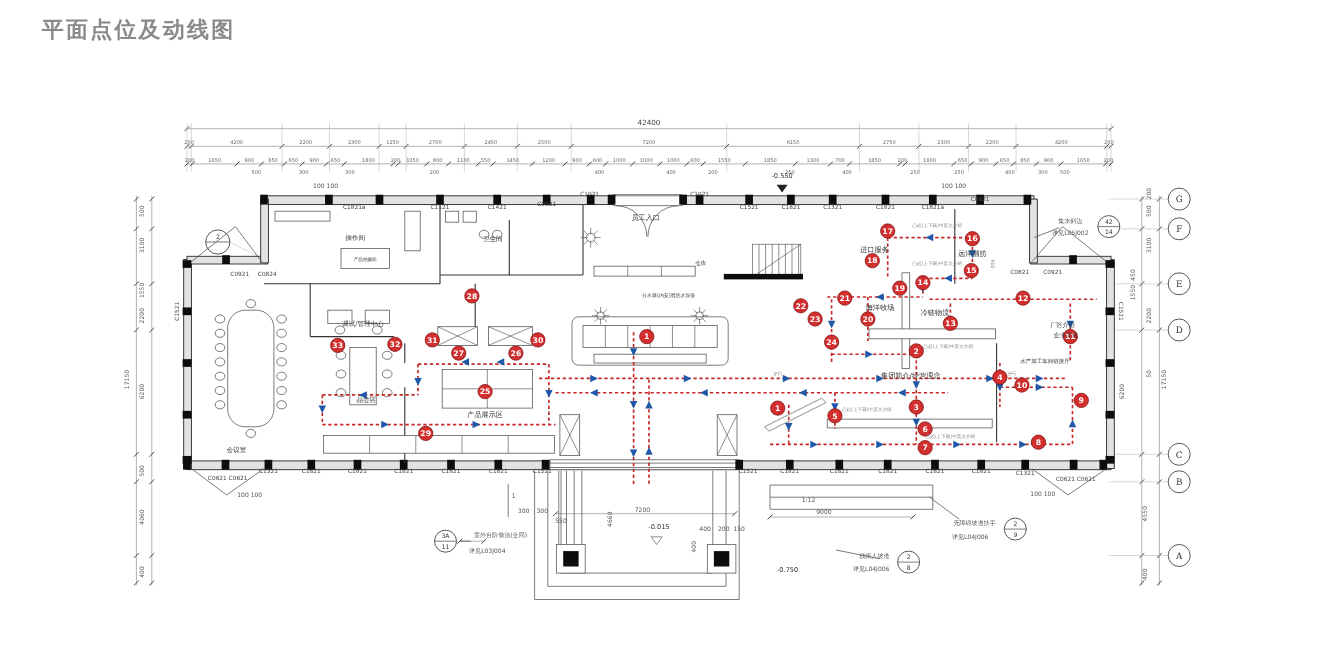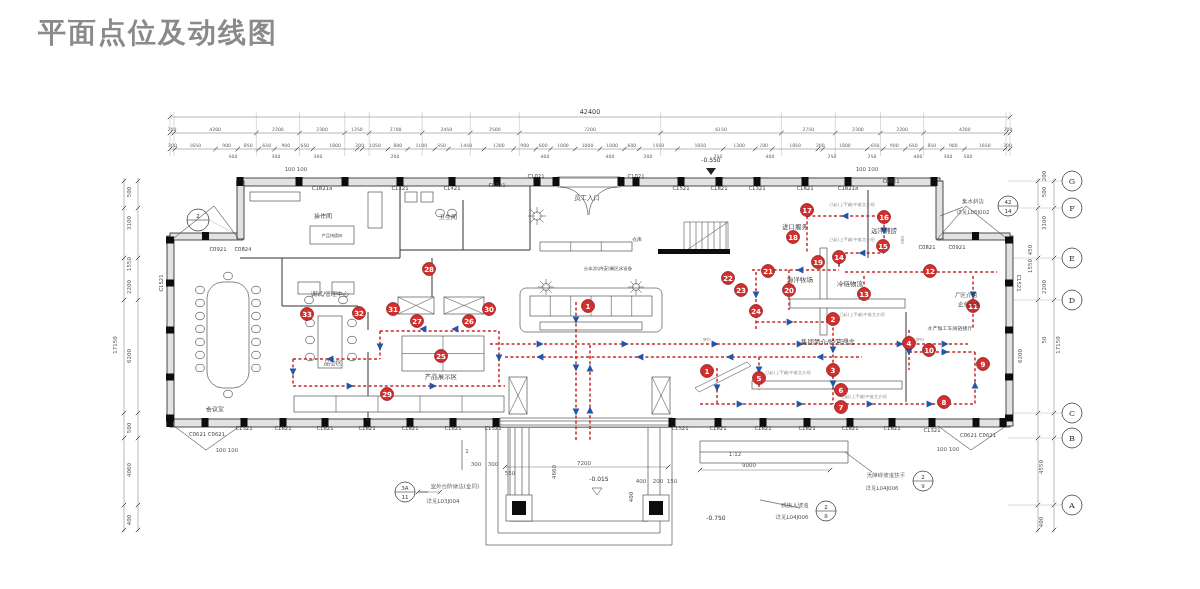--- a/index.html
+++ b/index.html
@@ -1,18 +1,18 @@
 <!DOCTYPE html>
 <html><head>
 <meta charset="utf-8">
 <style>
   html,body{margin:0;padding:0;background:#fff;}
   .page{position:relative;width:1200px;height:589px;background:#ffffff;overflow:hidden;
         font-family:"DejaVu Sans",sans-serif;}
-  .page-title{position:absolute;left:38px;top:14px;margin:0;font-size:28px;font-weight:bold;
+  .page-title{position:absolute;left:38px;top:14px;margin:0;font-size:20px;font-weight:bold;
         color:#8a8a8a;letter-spacing:2px;font-family:"DejaVu Sans",sans-serif;text-align:center;}
   svg{position:absolute;left:0;top:0;}
   .wallband{fill:#e2e2e2;stroke:#222;stroke-width:0.8;}
   .col{fill:#0d0d0d;}
   .chamfer,.thin{stroke:#555;stroke-width:0.7;fill:none;}
   .int{stroke:#333;stroke-width:1;fill:none;}
   .fix{fill:#ffffff;stroke:#555;stroke-width:0.7;}
   .fixl{stroke:#555;stroke-width:0.6;fill:none;}
   .dimline{stroke:#8a8a8a;stroke-width:0.6;}
   .dimtick{stroke:#444;stroke-width:0.9;}

